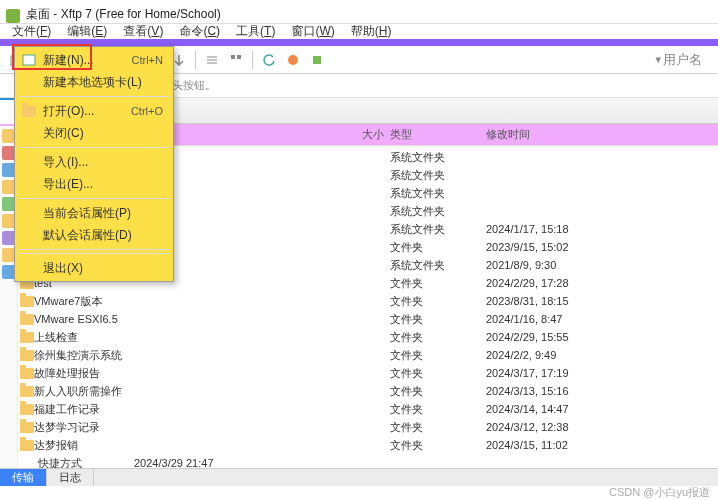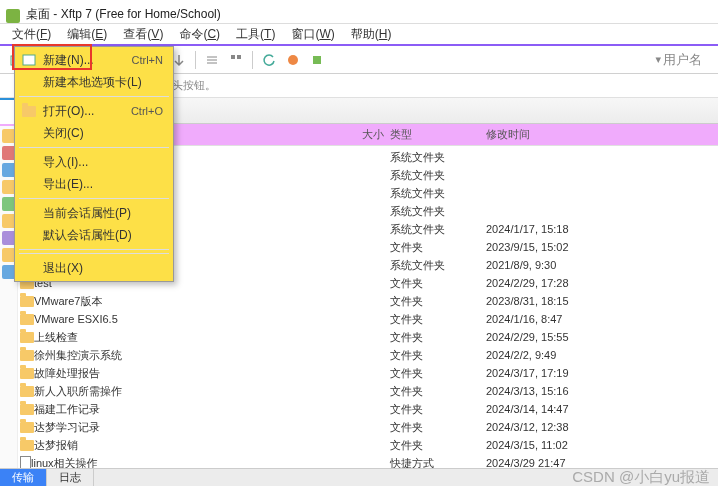--- a/index.html
+++ b/index.html
@@ -1,20 +1,20 @@
 <!DOCTYPE html>
 <html><head>
 <meta charset="utf-8">
 <style>
 * { margin: 0; padding: 0; box-sizing: border-box; font-family: "Microsoft YaHei", "Segoe UI", Tahoma, sans-serif; }
 body { background: #fff; font-size: 12px; color: #333; width: 718px; height: 500px; overflow: hidden; position: relative; }
 .titlebar { height: 24px; background: #fff; border-bottom: 1px solid #ddd; display: flex; align-items: flex-end; padding: 0 6px; gap: 6px; }
 .app-icon { width: 14px; height: 14px; background: #7cb342; border-radius: 2px; }
 .title-text { font-size: 12px; color: #222; }
-.menubar { height: 22px; display: flex; align-items: center; padding: 0 4px; border-bottom: 2px solid #8b5cf6; }
+.menubar { height: 22px; display: flex; align-items: center; padding: 0 4px; border-bottom: 7px solid #8b5cf6; }
 .menu-item { padding: 2px 8px; cursor: default; }
 .menu-item u { text-decoration: underline; }
 .toolbar { height: 28px; border-bottom: 1px solid #d0d0d0; display: flex; align-items: center; padding: 0 6px; gap: 2px; }
 .tb-btn { width: 22px; height: 22px; display: flex; align-items: center; justify-content: center; border: 1px solid transparent; }
 .tb-sep { width: 1px; height: 18px; background: #ccc; margin: 0 3px; }
 .tb-spacer { flex: 1; }
 .user-label { color: #888; margin-right: 10px; font-size: 13px; }
 .hint-row { height: 24px; border-bottom: 1px solid #e0e0e0; display: flex; align-items: center; padding-left: 150px; color: #888; font-size: 11px; }
 .tabstrip { height: 26px; background: linear-gradient(#f7f7f7,#ececec); border-bottom: 1px solid #ccc; position: relative; }
 .tab-active { position: absolute; left: 0; top: 0; height: 26px; width: 60px; background: #fff; border-right: 1px solid #ccc; border-top: 2px solid #2b90d9; display: flex; align-items: center; justify-content: center; font-size: 11px; }
@@ -30,21 +30,21 @@
 .filerow .ftype { width: 96px; }
 .filerow .fdate { flex: 1; }
 .folder-icon { width: 14px; height: 11px; background: #f7c968; border-radius: 1px; position: relative; }
 .folder-icon::before { content: ""; position: absolute; top: -3px; left: 0; width: 6px; height: 3px; background: #f7c968; border-radius: 1px 1px 0 0; }
 .folder-sys { background: #e3c165; }
 .cloud-icon { width: 14px; height: 10px; background: #0364b8; border-radius: 6px; }
 .file-icon { width: 11px; height: 14px; background: #fff; border: 1px solid #888; position: relative; }
 .bottom-tabs { position: absolute; left: 0; right: 0; bottom: 14px; height: 18px; display: flex; background: #ececec; border-top: 1px solid #ccc; font-size: 11px; }
 .bt-tab { padding: 1px 12px; border-right: 1px solid #ccc; }
 .bt-tab.active { background: #3b82f6; color: #fff; }
-.watermark { position: absolute; right: 8px; bottom: 13px; font-size: 15px; color: #aaa; }
+.watermark { position: absolute; right: 8px; bottom: 0; font-size: 11px; color: #aaa; }
 .dropdown { position: absolute; left: 14px; top: 46px; width: 160px; background: #fde047; border: 1px solid #999; box-shadow: 3px 3px 6px rgba(0,0,0,.25); padding: 2px 0; z-index: 10; }
 .dd-item { display: flex; align-items: center; height: 22px; padding: 0 10px 0 28px; position: relative; font-size: 12px; }
 .dd-item .sc { position: absolute; right: 10px; color: #555; font-size: 11px; }
 .dd-item .ic { position: absolute; left: 6px; width: 16px; height: 16px; display: flex; align-items: center; justify-content: center; }
 .dd-sep { height: 1px; background: #ddd; margin: 3px 4px; }
 .dd-highlight { position: absolute; left: 12px; top: 44px; width: 80px; height: 26px; border: 2px solid #e8372b; z-index: 20; pointer-events: none; }
 .left-gutter { position: absolute; left: 0; top: 126px; width: 18px; bottom: 30px; background: #fafafa; border-right: 1px solid #eee; }
 .gutter-icon { width: 14px; height: 14px; margin: 3px auto; border-radius: 2px; }
         .c1{background:#f7c968}.c2{background:#67a8e0}.c3{background:#7dc67d}.c4{background:#e07878}.c5{background:#a98edb}
 .dd-arrow { color: #888; font-size: 11px; }
@@ -309,24 +309,20 @@
     <div class="filerow">
       <div class="fname">
         <span class="folder-icon"></span>
         <span>达梦报销</span>
       </div>
       <div class="fsize"></div>
       <div class="ftype">文件夹</div>
       <div class="fdate">2024/3/15, 11:02</div>
     </div>
     <div class="filerow">
-      <div class="fname">
-        <span class="file-icon"></span>
-        <span>linux相关操作</span>
-      </div>
       <div class="fsize"></div>
       <div class="ftype">快捷方式</div>
       <div class="fdate">2024/3/29  21:47</div>
     </div>
   </div>
 
 <div class="dropdown" id="dropdown">
     <div class="dd-item">
       <span class="ic">
         <svg width="14" height="12">

